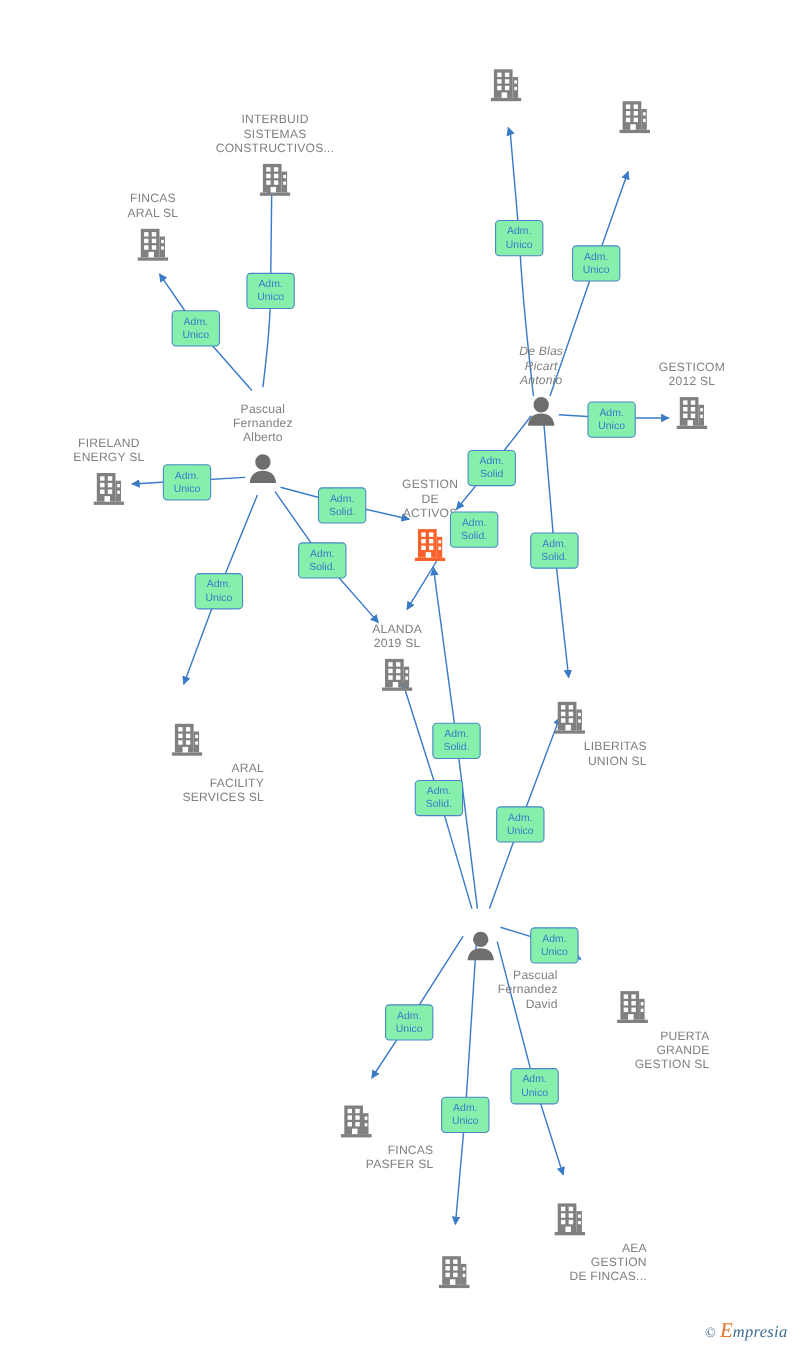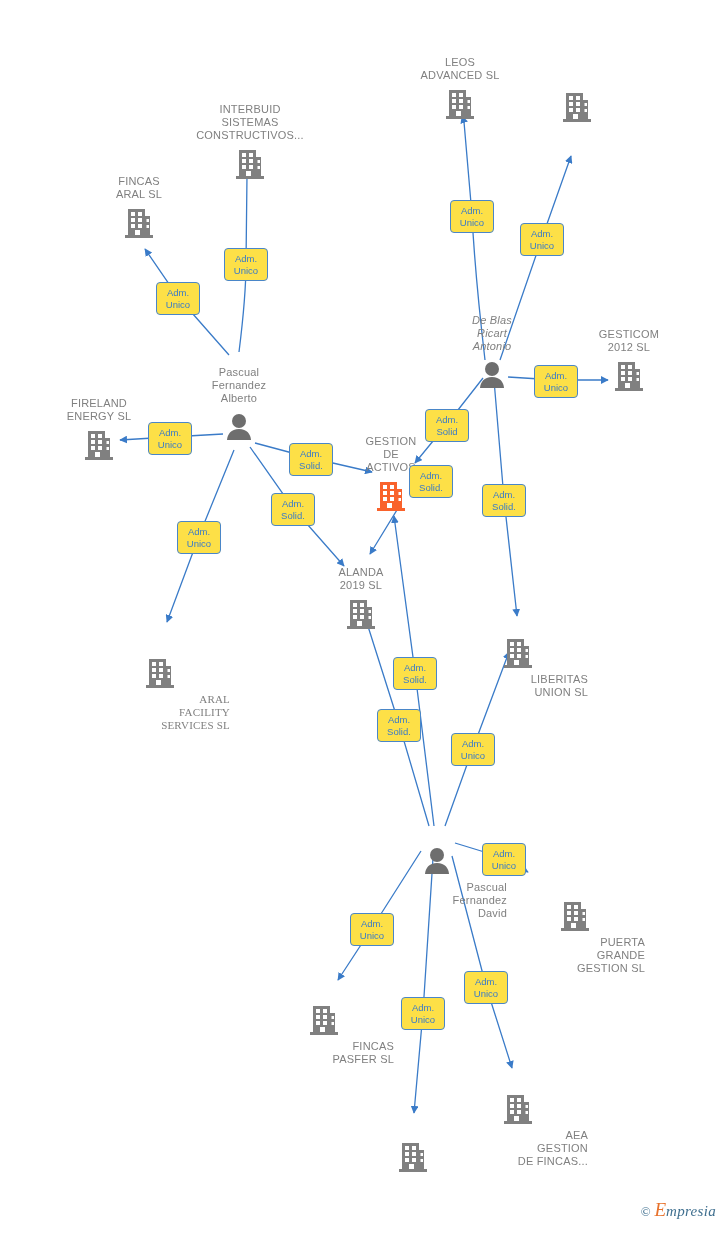--- a/index.html
+++ b/index.html
@@ -33,21 +33,21 @@
   }
   .node.above .glyph{margin-top:1px;}
   .node.below .caption{margin-top:1px;text-align:right;}
 
   .ico{display:inline-block;vertical-align:middle;}
 
   
   .rel{
     position:absolute;
     box-sizing:border-box;
-    background:#fde047;
+    background:#86efac;
     border:1px solid #4a86c8;
     border-radius:4px;
     color:#3a7bc8;
     font-size:9.5px;
     line-height:12px;
     text-align:center;
     padding:4px 3px 3px 3px;
     white-space:pre-line;
     width:44px;
     margin-left:-22px;
@@ -94,22 +94,20 @@
         <path d="M 445 826 L 473 748 L 509 652" fill="none" stroke="#3a7bc8" stroke-width="1.3" marker-end="url(#arrow)"></path>
         <path d="M 455 843 L 504 858 L 528 872" fill="none" stroke="#3a7bc8" stroke-width="1.3" marker-end="url(#arrow)"></path>
         <path d="M 421 851 L 372 928 L 338 980" fill="none" stroke="#3a7bc8" stroke-width="1.3" marker-end="url(#arrow)"></path>
         <path d="M 433 858 L 423 1012 L 414 1113" fill="none" stroke="#3a7bc8" stroke-width="1.3" marker-end="url(#arrow)"></path>
         <path d="M 452 856 L 486 986 L 512 1068" fill="none" stroke="#3a7bc8" stroke-width="1.3" marker-end="url(#arrow)"></path>
       </g>
   </svg>
 
   <div id="node-layer">
       <div class="node above" style="left: 460px; top: 56px;">
-        <div class="caption">LEOS
-ADVANCED  SL</div>
         <span class="glyph"><svg class="ico" width="28" height="32" viewBox="0 0 28 32" aria-hidden="true">
             <rect x="3" y="2" width="17" height="26" fill="#808080"></rect>
             <rect x="20" y="9" width="5" height="19" fill="#808080"></rect>
             <rect x="0" y="28" width="28" height="3" fill="#808080"></rect>
             <rect x="6" y="5" width="4" height="4" fill="#fff"></rect>
             <rect x="13" y="5" width="4" height="4" fill="#fff"></rect>
             <rect x="6" y="11" width="4" height="4" fill="#fff"></rect>
             <rect x="13" y="11" width="4" height="4" fill="#fff"></rect>
             <rect x="6" y="17" width="4" height="4" fill="#fff"></rect>
             <rect x="13" y="17" width="4" height="4" fill="#fff"></rect>
@@ -273,21 +271,21 @@
             <rect x="13" y="11" width="4" height="4" fill="#fff"></rect>
             <rect x="6" y="17" width="4" height="4" fill="#fff"></rect>
             <rect x="13" y="17" width="4" height="4" fill="#fff"></rect>
             <rect x="10" y="23" width="5" height="5" fill="#fff"></rect>
             <rect x="21.5" y="12" width="2.5" height="3" fill="#fff"></rect>
             <rect x="21.5" y="18" width="2.5" height="3" fill="#fff"></rect>
           </svg></span>
         <div class="caption">LIBERITAS
 UNION  SL</div>
       </div>
-      <div class="node below" style="left: 160px; top: 652px; font-family: Liberation Serif, serif;">
+      <div class="node below" style="left: 170px; top: 652px;">
         <span class="glyph"><svg class="ico" width="28" height="32" viewBox="0 0 28 32" aria-hidden="true">
             <rect x="3" y="2" width="17" height="26" fill="#808080"></rect>
             <rect x="20" y="9" width="5" height="19" fill="#808080"></rect>
             <rect x="0" y="28" width="28" height="3" fill="#808080"></rect>
             <rect x="6" y="5" width="4" height="4" fill="#fff"></rect>
             <rect x="13" y="5" width="4" height="4" fill="#fff"></rect>
             <rect x="6" y="11" width="4" height="4" fill="#fff"></rect>
             <rect x="13" y="11" width="4" height="4" fill="#fff"></rect>
             <rect x="6" y="17" width="4" height="4" fill="#fff"></rect>
             <rect x="13" y="17" width="4" height="4" fill="#fff"></rect>

